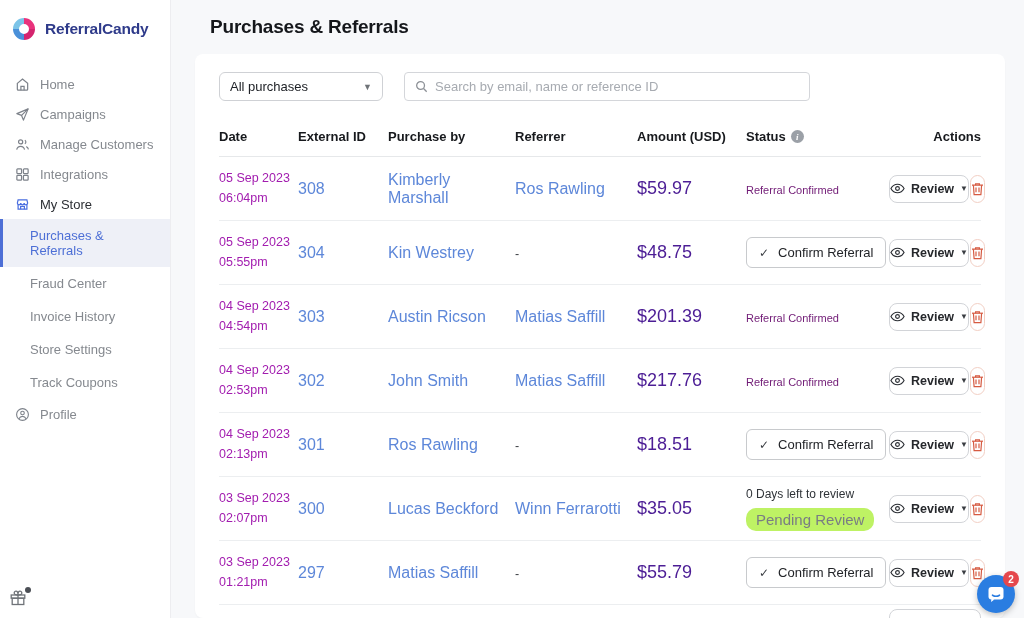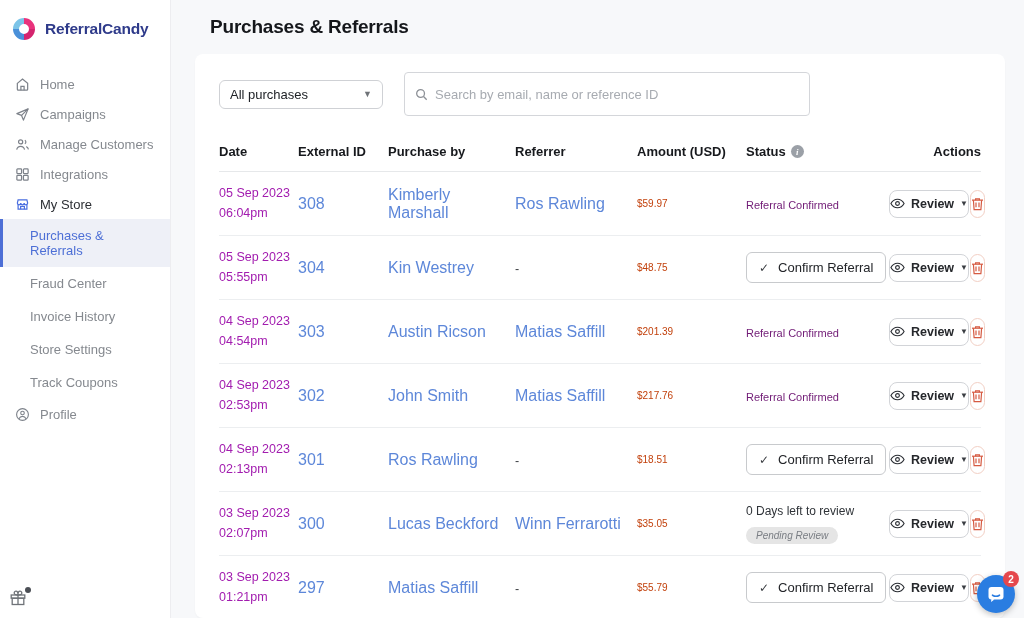--- a/index.html
+++ b/index.html
@@ -60,21 +60,21 @@
   
   .filters { display: flex; align-items: center; gap: 21px; margin-bottom: 16px; }
   .dropdown {
     width: 164px; height: 29px; border: 1px solid #cfd1d5; border-radius: 6px;
     display: flex; align-items: center; justify-content: space-between;
     padding: 0 10px; background: #fff; cursor: pointer;
   }
   .dropdown .dd-label { font-size: 13px; color: #202328; font-weight: 500; }
   .dropdown .dd-caret { font-size: 9px; color: #6f7378; }
   .searchbox {
-    width: 406px; height: 44px; border: 1px solid #d4d6da; border-radius: 4px;
+    width: 406px; height: 29px; border: 1px solid #d4d6da; border-radius: 4px;
     display: flex; align-items: center; gap: 7px; padding: 0 10px; background: #fff;
   }
   .searchbox input {
     border: none; outline: none; flex: 1; font-size: 13px; color: #33363b;
     font-family: "Liberation Sans", "DejaVu Sans", sans-serif; background: transparent;
   }
   .searchbox input::placeholder { color: #a7abb1; }
 
   
   .t-head, .t-row {
@@ -87,33 +87,33 @@
   .t-head .th.actions { justify-content: flex-end; }
   .info-icon {
     width: 13px; height: 13px; border-radius: 50%; background: #9ba0a7; color: #fff;
     font-size: 9px; font-weight: 700; display: inline-flex; align-items: center; justify-content: center;
     font-family: "Liberation Serif", serif; font-style: italic; cursor: pointer;
   }
   .t-row { height: 64px; border-bottom: 1px solid #eceef0; }
   .date-cell { font-size: 12.5px; color: #a21caf; line-height: 1.55; }
   a.cell-link { font-size: 16px; color: #5d87d9; text-decoration: none; cursor: pointer; }
   .dash { font-size: 12.5px; color: #3a3d42; }
-  .amount { font-size: 10px; color: #c2410c; }
+  .amount { font-size: 18px; color: #4c1d95; }
   .status-confirmed { font-size: 11px; color: #701a75; }
   .confirm-btn {
     display: inline-flex; align-items: center; gap: 9px;
     background: #fff; border: 1px solid #c8cacd; border-radius: 6px;
     padding: 7px 12px; font-size: 13px; color: #222428; cursor: pointer;
     font-family: "Liberation Sans", "DejaVu Sans", sans-serif; white-space: nowrap;
   }
   .confirm-btn .chk { font-size: 12px; color: #3a3d42; }
   .pending-line { font-size: 12px; color: #2f3338; margin-bottom: 7px; }
   .pending-badge {
-    display: inline-block; font-size: 10px; color: #797d83; background: #e5e5e5;
-    border-radius: 10px; padding: 3px 10px; font-style: italic;
+    display: inline-block; font-size: 15px; color: #797d83; background: #bef264;
+    border-radius: 10px; padding: 3px 10px;
   }
 
   .actions-cell { display: flex; flex-direction: row; align-items: flex-end; gap: 1px; }
   .review-btn {
     width: 92px; height: 28px; background: #fff; border: 1px solid #d2d4d8; border-radius: 8px;
     display: inline-flex; align-items: center; justify-content: center; gap: 6px;
     font-size: 12.5px; font-weight: 600; color: #26282c; cursor: pointer;
     font-family: "Liberation Sans", "DejaVu Sans", sans-serif;
   }
   .review-btn .caret { font-size: 8px; color: #3a3d42; }

